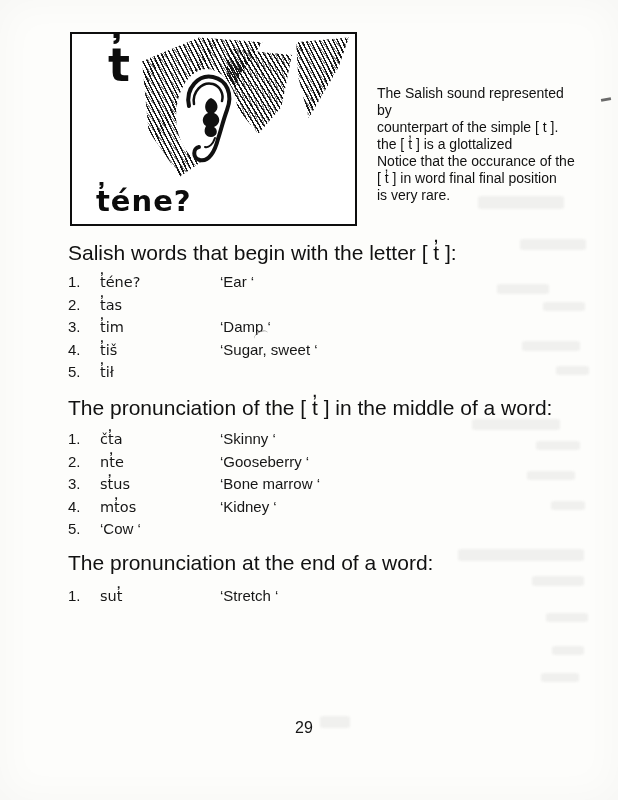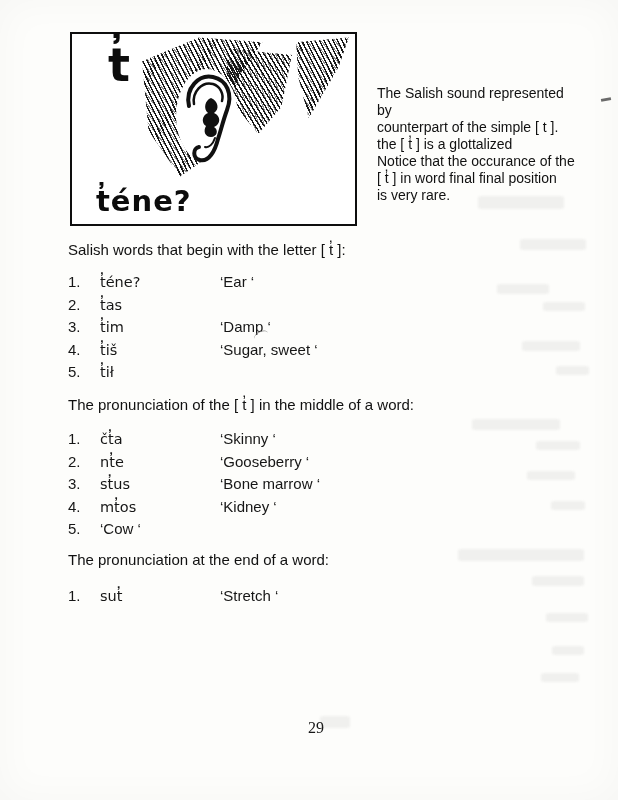--- a/index.html
+++ b/index.html
@@ -36,26 +36,26 @@
       repeating-linear-gradient(58deg, rgba(14,14,14,.95) 0 1.4px, transparent 1.4px 3.8px),
       repeating-linear-gradient(70deg, rgba(14,14,14,.45) 0 1px, transparent 1px 5px);}
   .hatch-c{clip-path:polygon(74% 4%,99% 1%,94% 20%,80% 52%,75% 26%);}
   .ear-svg{position:absolute;left:34px;top:32px;width:70px;height:100px;z-index:3;}
   
   .intro{
     position:absolute;left:377px;top:85px;width:204px;
     font-size:14px;line-height:17px;color:#111;
   }
   
-  .heading{position:absolute;left:68px;font-size:15px;color:#111;}
+  .heading{position:absolute;left:68px;font-size:21px;color:#111;}
   .list{position:absolute;left:68px;width:420px;}
   .row{display:grid;grid-template-columns:32px 120px 1fr;line-height:22.5px;font-size:15px;}
   .word{font-family:"DejaVu Sans","Liberation Sans",sans-serif;font-size:14.5px;}
   
-  .page-num{position:absolute;left:284px;top:719px;width:40px;text-align:right;font-size:16px;font-family:Liberation Serif, serif;}
+  .page-num{position:absolute;left:284px;top:719px;width:40px;text-align:center;font-size:16px;}
   
   .smudge{position:absolute;background:rgba(110,110,110,0.09);
     filter:blur(1.2px);border-radius:3px;pointer-events:none;}
   .dash-mark{position:absolute;left:601px;top:98px;width:10px;height:3px;
     background:#3a3a3a;transform:rotate(-10deg);opacity:.75;}
   .pen-mark{position:absolute;left:254px;top:331px;width:15px;height:9px;
     border-top:1.5px solid #777;border-radius:50%;transform:rotate(-24deg);opacity:.8;}
 </style>
 </head>
 <body>

